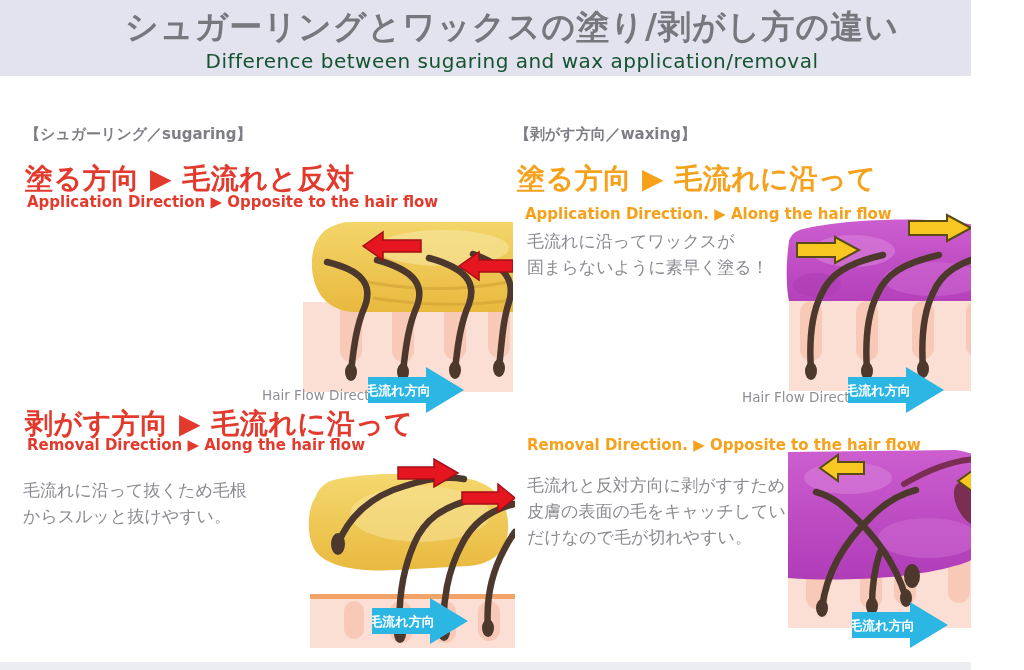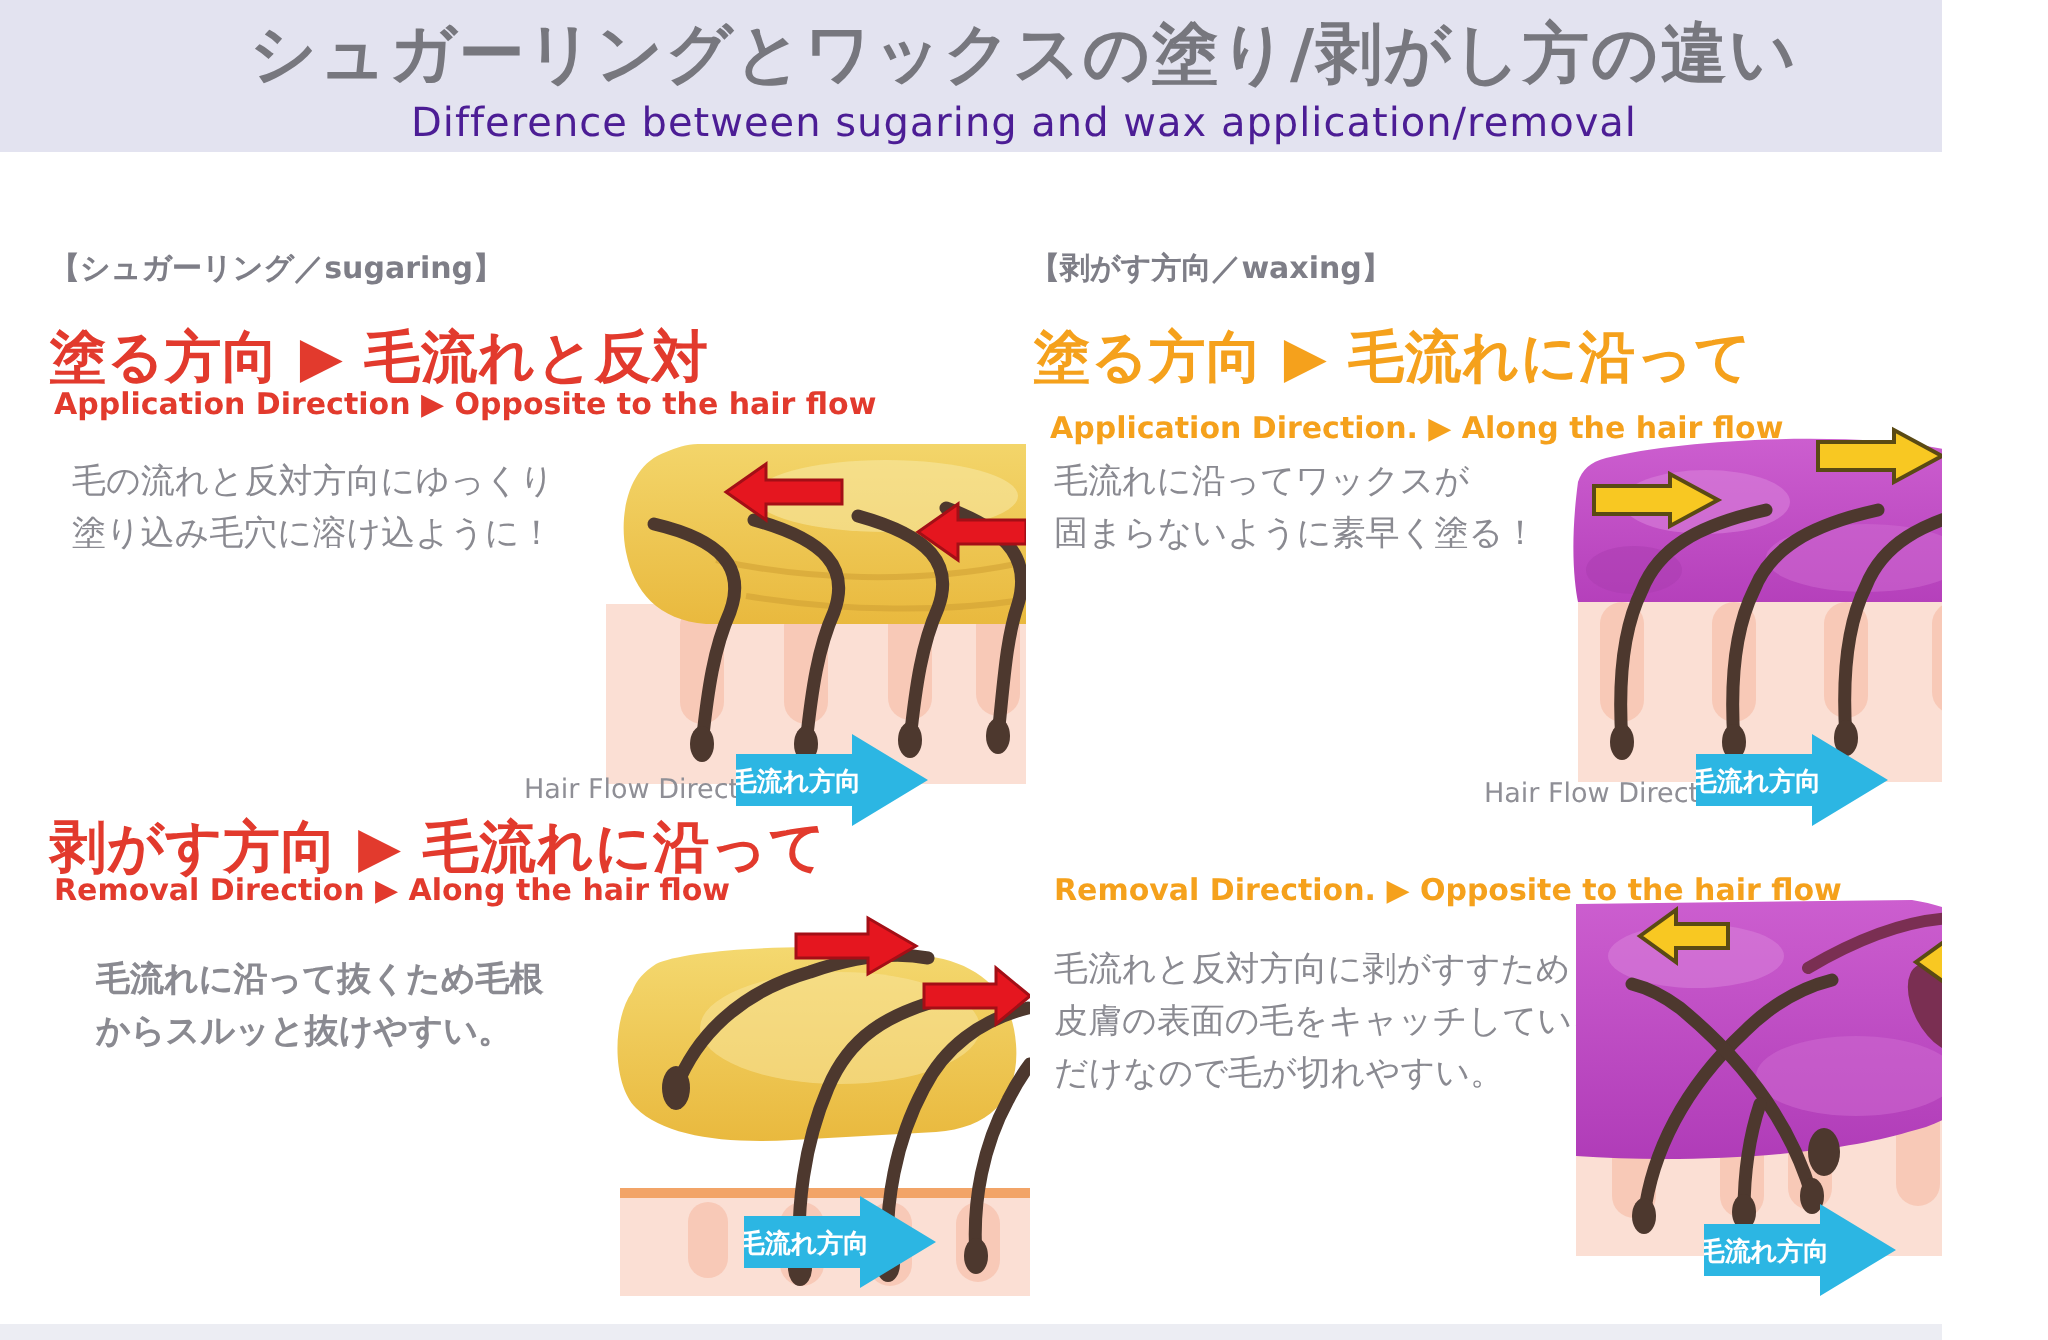--- a/index.html
+++ b/index.html
@@ -4,21 +4,21 @@
 <style>
   html,body { margin:0; padding:0; background:#ffffff; }
   #canvas {
     position:relative; width:971px; height:670px; overflow:hidden;
     background:#ffffff; font-family:"DejaVu Sans","Liberation Sans",sans-serif;
   }
   
   .header { position:absolute; top:0; left:0; width:1024px; height:76px;
             background:#e3e3f0; text-align:center; }
   .header .title { margin-top:5px; font-size:33px; font-weight:bold; color:#77777e; letter-spacing:1px; }
-  .header .subtitle { margin-top:-1px; font-size:20px; color:#4c1d95; letter-spacing:0.5px; }
+  .header .subtitle { margin-top:-1px; font-size:20px; color:#14532d; letter-spacing:0.5px; }
   
   .question { position:absolute; top:88px; left:0; width:1024px; text-align:center;
               color:#da2189; font-weight:bold; }
   .question .jp { font-size:20px; }
   .question .en { font-size:15px; margin-left:10px; }
   
   .sec-title { position:absolute; font-size:15px; font-weight:bold; color:#7e7e87; }
   .dir-heading { position:absolute; font-size:28px; font-weight:bold; letter-spacing:0.5px; }
   .dir-sub { position:absolute; font-size:15px; font-weight:bold; }
   .red { color:#e23a2d; }
@@ -39,31 +39,29 @@
     <div class="title">シュガーリングとワックスの塗り/剥がし方の違い</div>
     <div class="subtitle">Difference between sugaring and wax application/removal</div>
   </div>
 
 
   <div class="sec-title" style="left:25px; top:125px;">【シュガーリング／sugaring】</div>
   <div class="sec-title" style="left:515px; top:125px;">【剥がす方向／waxing】</div>
 
   <div class="dir-heading red" style="left:25px; top:160px;">塗る方向 ▶ 毛流れと反対</div>
   <div class="dir-sub red" style="left:27px; top:193px;">Application Direction ▶ Opposite to the hair flow</div>
-  <div class="body-text" style="left:36px; top:228px;">毛の流れと反対方向にゆっくり
-塗り込み毛穴に溶け込ように！</div>
 
   <div class="dir-heading orange" style="left:517px; top:160px;">塗る方向 ▶ 毛流れに沿って</div>
   <div class="dir-sub orange" style="left:525px; top:193px;margin-top:12px;">Application Direction. ▶ Along the hair flow</div>
   <div class="body-text" style="left:527px; top:228px;">毛流れに沿ってワックスが
 固まらないように素早く塗る！</div>
 
   <div class="dir-heading red" style="left:25px; top:405px;">剥がす方向 ▶ 毛流れに沿って</div>
   <div class="dir-sub red" style="left:27px; top:436px;">Removal Direction ▶ Along the hair flow</div>
-  <div class="body-text" style="left:48px; top:477px;font-weight:bold;">毛流れに沿って抜くため毛根
+  <div class="body-text" style="left:23px; top:477px;">毛流れに沿って抜くため毛根
 からスルッと抜けやすい。</div>
 
   <div class="dir-sub orange" style="left:527px; top:436px;">Removal Direction. ▶ Opposite to the hair flow</div>
   <div class="body-text" style="left:527px; top:472px;">毛流れと反対方向に剥がすすため
 皮膚の表面の毛をキャッチしている
 だけなので毛が切れやすい。</div>
 
   <svg class="illus" style="left:303px; top:222px;" width="210" height="170" viewBox="0 0 210 170">
     <defs>
       <linearGradient id="goldTL" x1="0" y1="0" x2="0" y2="1">

